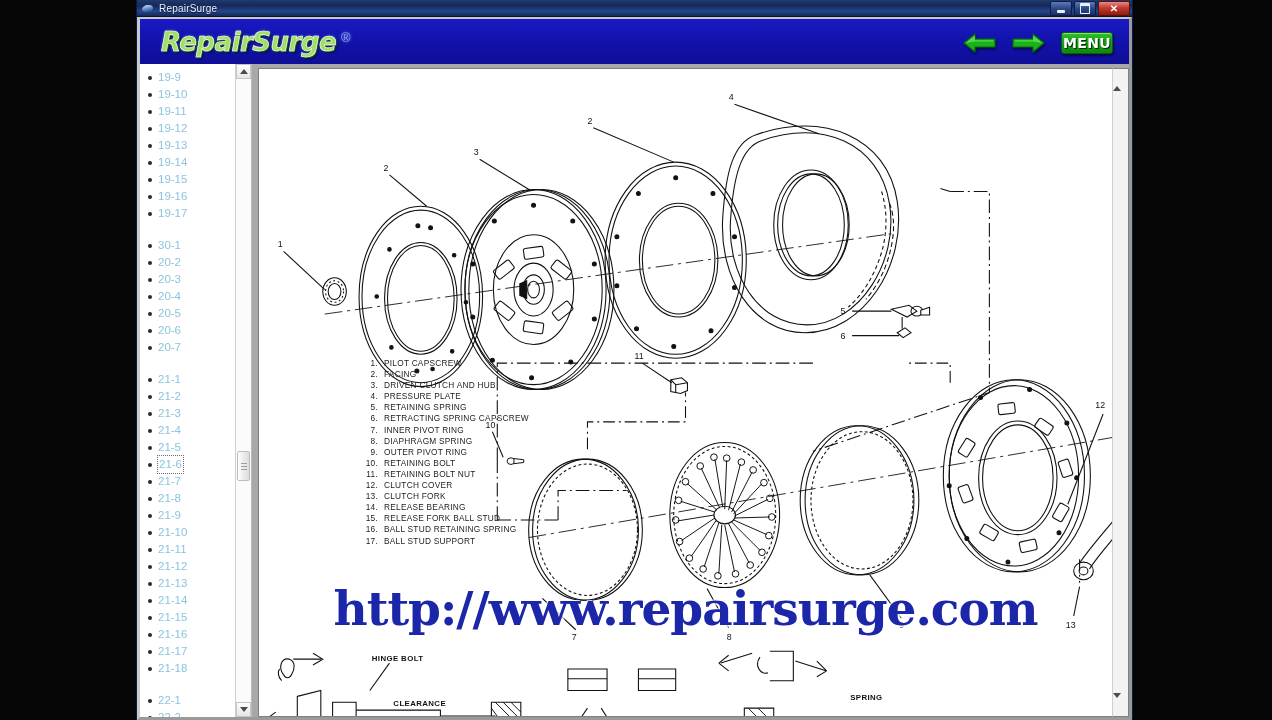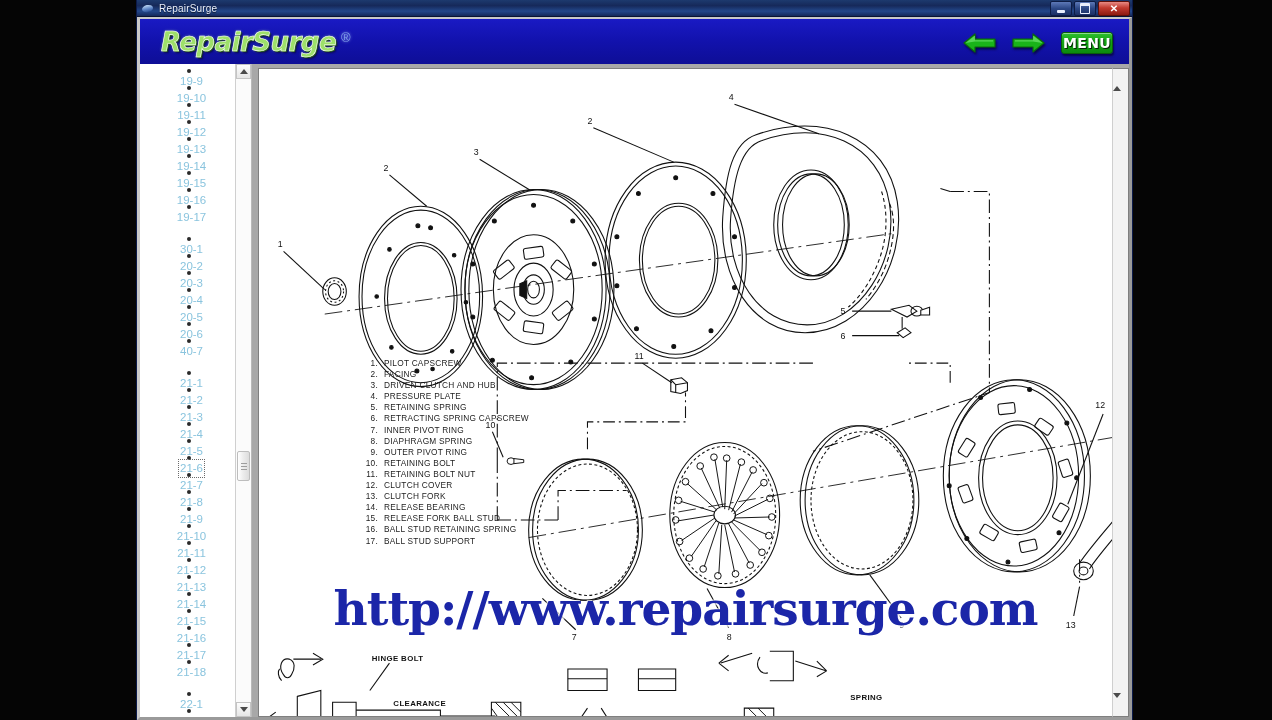--- a/index.html
+++ b/index.html
@@ -111,21 +111,21 @@
   #sidebar{
     flex:0 0 111px;width:111px;background:#ffffff;position:relative;
     border-right:1px solid #b9b9b9;
     display:flex;
   }
   #sidebar-list{
     flex:1 1 auto;overflow:hidden;padding:5px 0 0 8px;box-sizing:border-box;
   }
   .nav-item{
     display:flex;align-items:center;height:17px;line-height:17px;
-    font-size:11.5px;color:#8ac4de;white-space:nowrap;flex-direction:column;
+    font-size:11.5px;color:#8ac4de;white-space:nowrap;
   }
   .nav-item .bullet{
     width:4px;height:4px;border-radius:50%;background:#2a2a2a;
     margin-right:6px;flex:0 0 4px;
   }
   .nav-item .lbl{color:#8ac4de;}
   .nav-item.sel .lbl{
     outline:1px dotted #6b6b6b;outline-offset:0px;
     padding:0 1px;color:#8ac4de;
   }
@@ -303,21 +303,21 @@
             <div class="nav-item">
               <span class="bullet"></span>
               <span class="lbl">20-5</span>
             </div>
             <div class="nav-item">
               <span class="bullet"></span>
               <span class="lbl">20-6</span>
             </div>
             <div class="nav-item">
               <span class="bullet"></span>
-              <span class="lbl">40-7</span>
+              <span class="lbl">20-7</span>
             </div>
             <div class="nav-gap"></div>
             <div class="nav-item">
               <span class="bullet"></span>
               <span class="lbl">21-1</span>
             </div>
             <div class="nav-item">
               <span class="bullet"></span>
               <span class="lbl">21-2</span>
             </div>

